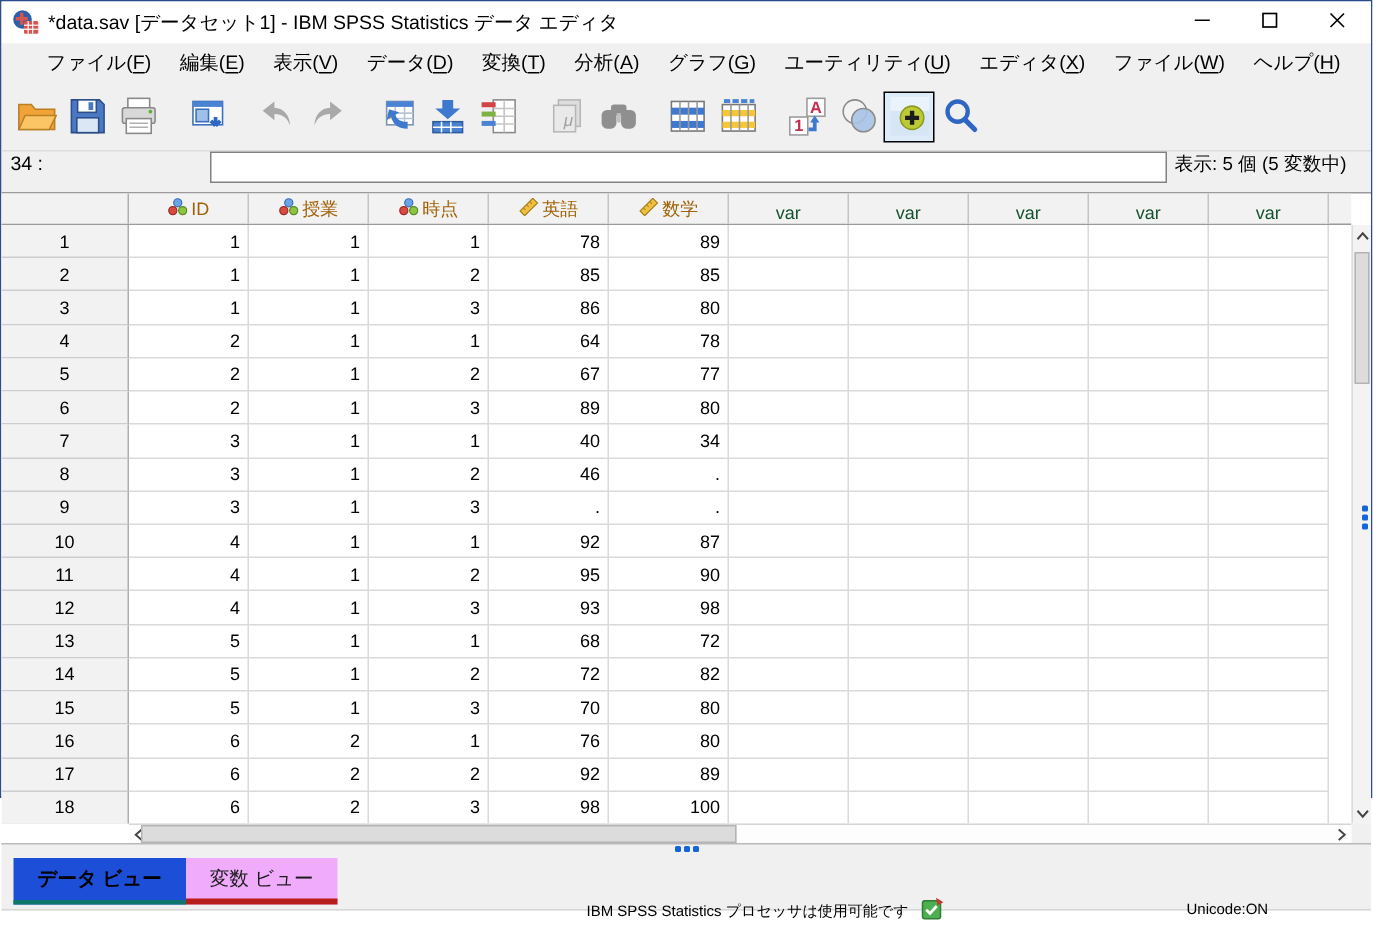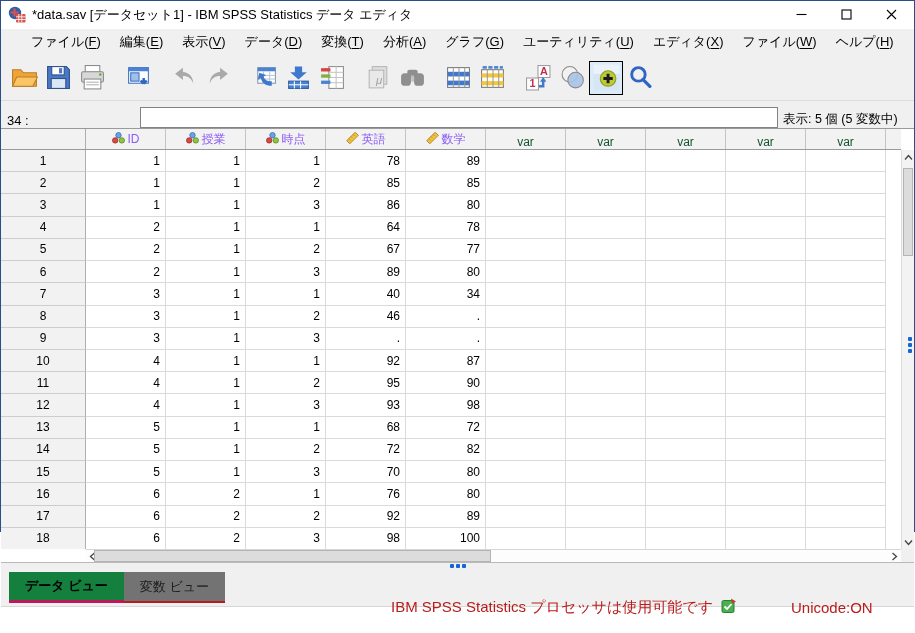--- a/index.html
+++ b/index.html
@@ -20,31 +20,31 @@
   .menu-item .accel { text-decoration:underline; text-underline-offset:2px; }
 
   
   .toolbar { height:45px; background:#f0f0f0; display:flex; align-items:center; padding-left:6px; flex:none; }
   .tgroup { display:flex; margin-right:12px; }
   .tbtn { width:34px; height:34px; display:flex; align-items:center; justify-content:center; border:1px solid transparent; }
   .tbtn svg { width:27px; height:27px; display:block; }
   .tbtn.pressed { border:1px solid #000; background:#dcebf8; }
 
   
-  .cellrefbar { height:28px; background:#f0f0f0; border-top:1px solid #dcdcdc; display:flex; align-items:flex-end; font-size:13px; flex:none; }
+  .cellrefbar { height:28px; background:#f0f0f0; border-top:1px solid #dcdcdc; display:flex; align-items:flex-start; font-size:13px; flex:none; }
   .cellref-label { width:139px; padding-left:6px; color:#000; flex:none; }
   .cellref-input { width:638px; height:21px; border:1px solid #828282; background:#fff; font:inherit; padding:0 3px; flex:none; }
   .display-info { margin-left:5px; font-size:12.5px; white-space:nowrap; color:#000; }
 
   
   .grid { position:relative; height:434px; background:#fff; border-top:1px solid #9a9a9a; flex:none; overflow:hidden; }
   .grid-table { position:absolute; left:0; top:0; right:13px; bottom:13px; overflow:hidden; }
   .hrow { display:flex; height:21px; background:#f2f2f2; border-bottom:1px solid #9a9a9a; }
   .corner { width:85px; flex:none; background:#f2f2f2; border-right:1px solid #aeaeae; }
-  .hcell { width:80px; flex:none; display:flex; align-items:center; justify-content:center; gap:3px; font-size:12px; border-right:1px solid #c4c4c4; color:#8b5cf6; background:#f2f2f2; }
+  .hcell { width:80px; flex:none; display:flex; align-items:center; justify-content:center; gap:3px; font-size:12px; border-right:1px solid #c4c4c4; color:#a16207; background:#f2f2f2; }
   .hcell.varcol { color:#14532d;align-items:flex-end; }
   .hcell svg { flex:none; }
   .drow { display:flex; height:22.22px; background:#fff; }
   .rowhead { width:85px; flex:none; background:#f2f2f2; border-right:1px solid #aeaeae; border-bottom:1px solid #cdcdcd; font-size:12px; display:flex; align-items:center; justify-content:center; color:#000; }
   .cell { width:80px; flex:none; border-right:1px solid #dadada; border-bottom:1px solid #dadada; font-size:12px; display:flex; align-items:center; justify-content:flex-end; padding-right:5px; color:#000; }
 
   
   .vscroll { position:absolute; right:0; top:21px; bottom:13px; width:13px; background:#f3f3f3; border-left:1px solid #dcdcdc; }
   .sbtn { position:absolute; left:0; width:13px; height:14px; display:flex; align-items:center; justify-content:center; background:#f3f3f3; }
   .sbtn.up { top:0; } .sbtn.down { bottom:0; }
@@ -57,25 +57,25 @@
   .vdots { position:absolute; right:2px; top:208px; display:flex; flex-direction:column; gap:2px; }
   .vdots i, .hdots i { width:4px; height:4px; background:#1565d8; border-radius:1px; display:block; }
 
   
   .splitter { height:8px; background:#f0f0f0; border-top:1px solid #b9b9b9; position:relative; flex:none; }
   .hdots { position:absolute; left:50%; top:1px; transform:translateX(-50%); display:flex; gap:2px; }
 
   
   .tabbar { height:36px; background:#f0f0f0; display:flex; align-items:flex-start; padding:2px 0 0 8px; flex:none; }
   .tab { height:31px; display:flex; align-items:center; padding:0 16px; font-size:13px; position:relative; white-space:nowrap; }
-  .tab.active { background:#15803d; font-weight:bold; border-bottom:3px solid #be185d; color:#000; }
-  .tab.inactive { background:#737373; border-bottom:2px solid #b91c1c; color:#1c1c1c; }
-
-  
-  .statusbar { flex:1; background:#f0f0f0; border-top:1px solid #d7d7d7; position:relative; font-size:15px; color:#b91c1c; }
+  .tab.active { background:#1d4ed8; font-weight:bold; border-bottom:3px solid #0f766e; color:#000; }
+  .tab.inactive { background:#f0abfc; border-bottom:4px solid #b91c1c; color:#1c1c1c; }
+
+  
+  .statusbar { flex:1; background:#f0f0f0; border-top:1px solid #d7d7d7; position:relative; font-size:10px; color:#000000; }
   .processor { position:absolute; left:390px; top:50%; transform:translateY(-50%); display:flex; align-items:center; gap:8px; white-space:nowrap; }
   .unicode { position:absolute; left:790px; top:50%; transform:translateY(-50%); white-space:nowrap; }
 </style>
 </head>
 <body>
 
 <div class="window">
 
   <div class="titlebar">
     <span class="app-icon">

